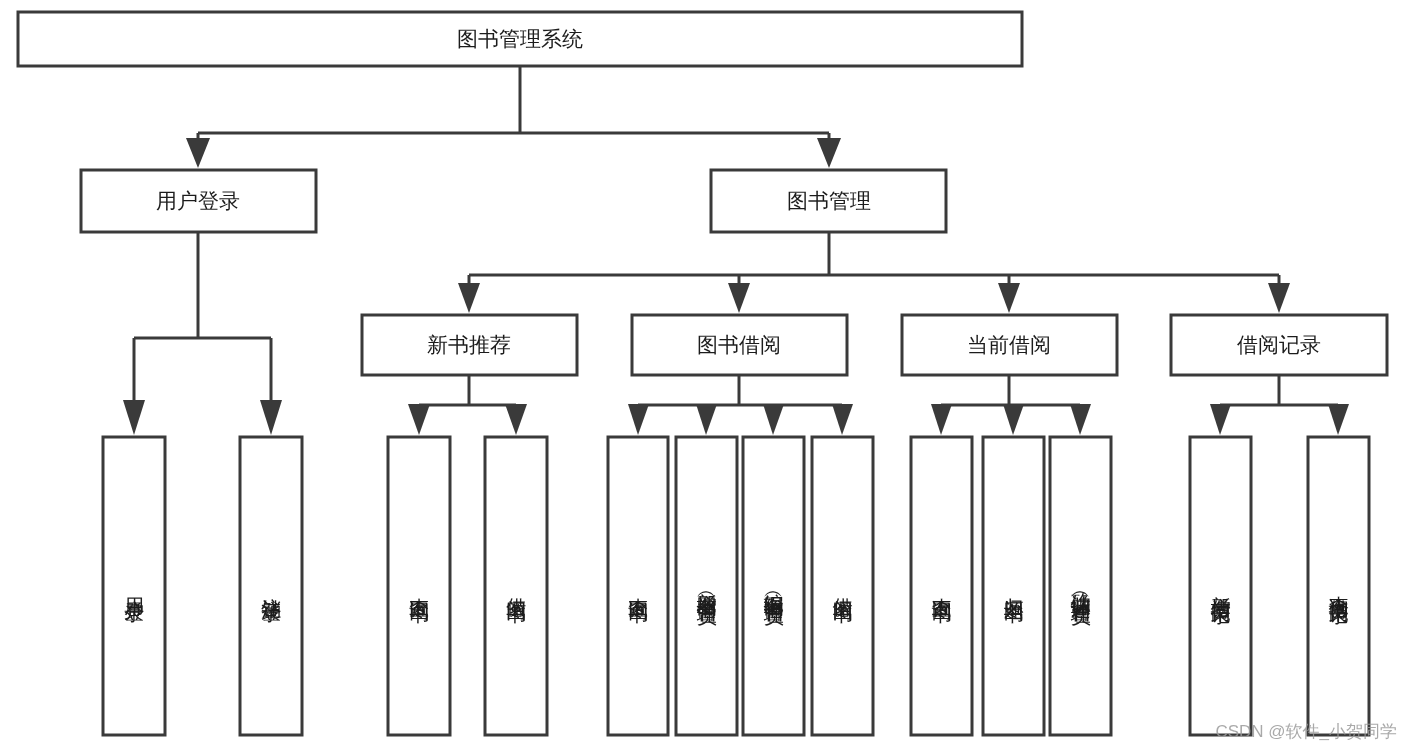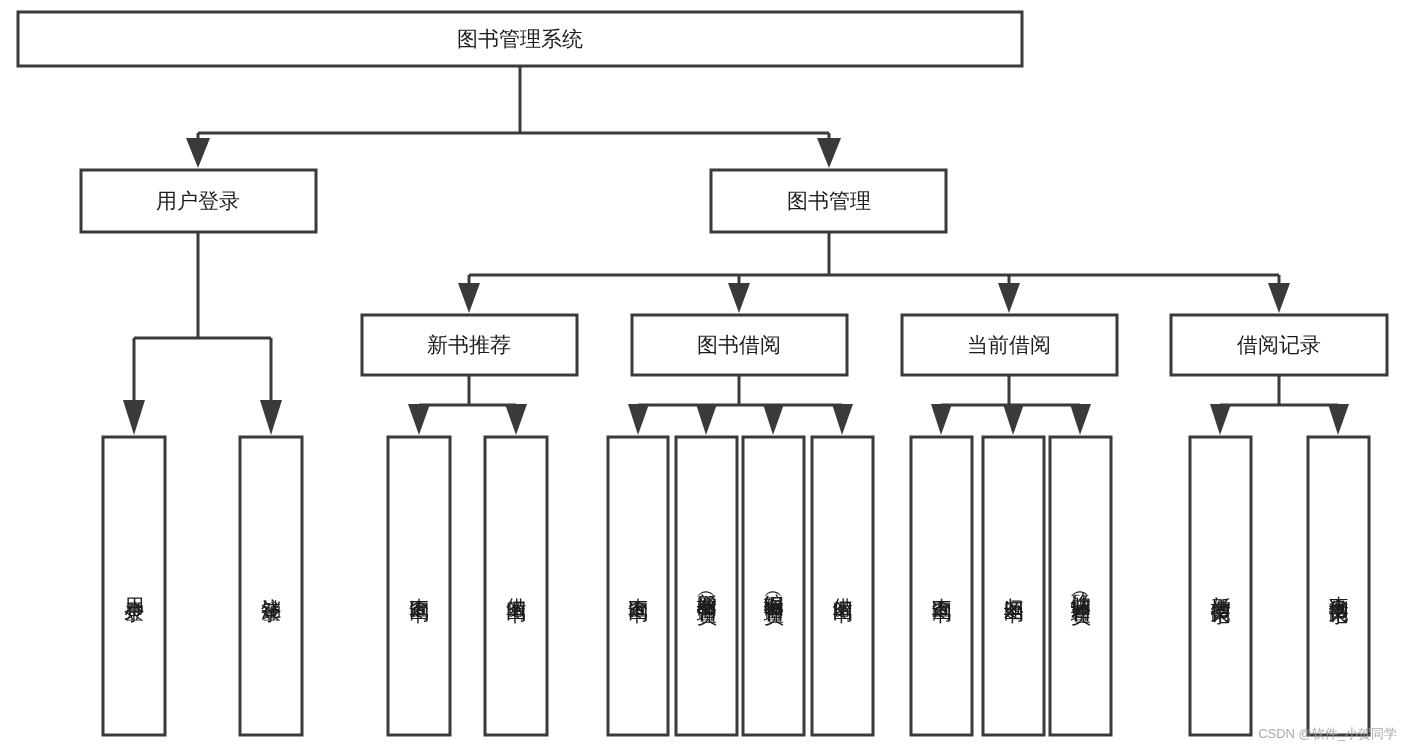--- a/index.html
+++ b/index.html
@@ -63,21 +63,21 @@
     text-align: center;
     white-space: nowrap;
     pointer-events: none;
     user-select: none;
   }
   .watermark {
     position: absolute;
     right: 8px;
     bottom: 4px;
     font-family: "Liberation Sans", "DejaVu Sans", sans-serif;
-    font-size: 13px;
+    font-size: 17px;
     color: #9b9b9b;
     opacity: 0.85;
     white-space: nowrap;
   }
 </style>
 </head>
 <body>
 
 <div id="diagram-root">
 

